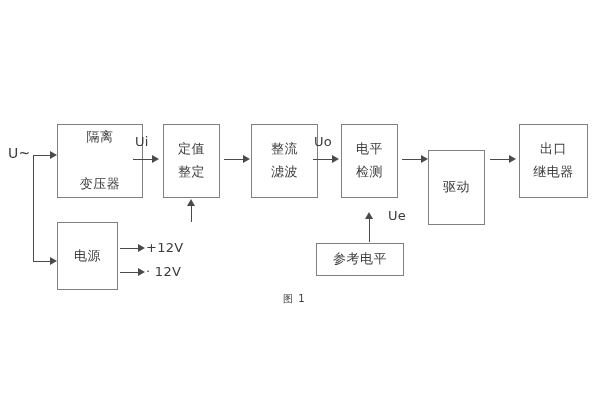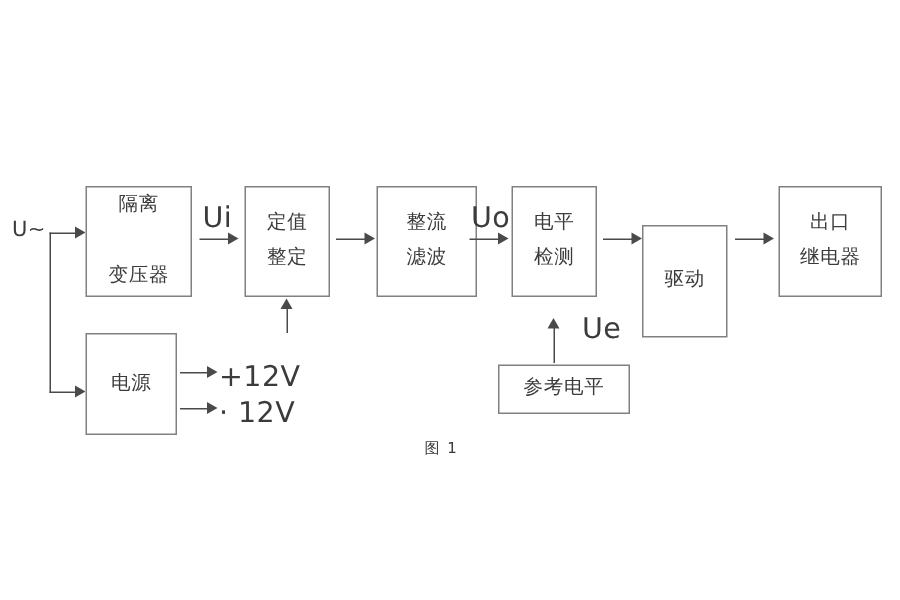--- a/index.html
+++ b/index.html
@@ -29,21 +29,21 @@
     color: #3b3b3b;
     font-size: 13px;
     line-height: 1.75;
     letter-spacing: 0.5px;
     white-space: nowrap;
   }
   .blk .ln { display: block; }
   .lbl {
     position: absolute;
     color: #3b3b3b;
-    font-size: 19px;
+    font-size: 13px;
     white-space: nowrap;
     letter-spacing: 0.3px;
   }
   .lbl.big { font-size: 14px; }
   .hline {
     position: absolute;
     height: 1px;
     background: #4a4a4a;
   }
   .vline {
@@ -79,21 +79,21 @@
 <div id="canvas">
 
   <div class="lbl big" style="left:8px; top:145px;">U~</div>
 
   <div class="hline" style="left:33px; top:155px; width:22px;"></div>
   <div class="vline" style="left:33px; top:155px; height:107px;"></div>
   <div class="hline" style="left:33px; top:261px; width:22px;"></div>
   <div class="arrow-r" style="left:50px; top:151px;"></div>
   <div class="arrow-r" style="left:50px; top:257px;"></div>
 
-  <div class="blk" style="left:57px; top:124px; width:71px; height:74px;gap:24px;">
+  <div class="blk" style="left:57px; top:124px; width:86px; height:74px;gap:24px;">
     <span class="ln">隔离</span>
     <span class="ln">变压器</span>
   </div>
 
   <div class="lbl" style="left:135px; top:134px;">Ui</div>
   <div class="hline" style="left:133px; top:159px; width:22px;"></div>
   <div class="arrow-r" style="left:152px; top:155px;"></div>
 
   <div class="blk" style="left:163px; top:124px; width:57px; height:74px;">
     <span class="ln">定值</span>
@@ -140,21 +140,21 @@
   <div class="arrow-r" style="left:138px; top:244px;"></div>
   <div class="lbl" style="left:146px; top:240px;">+12V</div>
 
   <div class="hline" style="left:120px; top:272px; width:20px;"></div>
   <div class="arrow-r" style="left:138px; top:268px;"></div>
   <div class="lbl" style="left:146px; top:264px;">· 12V</div>
 
   <div class="vline" style="left:191px; top:205px; height:17px;"></div>
   <div class="arrow-u" style="left:187px; top:199px;"></div>
 
-  <div class="blk" style="left:332px; top:243px; width:88px; height:33px;">
+  <div class="blk" style="left:316px; top:243px; width:88px; height:33px;">
     <span class="ln">参考电平</span>
   </div>
   <div class="vline" style="left:369px; top:218px; height:24px;"></div>
   <div class="arrow-u" style="left:365px; top:212px;"></div>
   <div class="lbl" style="left:376px; top:208px;margin-left:12px;">Ue</div>
 
   <div class="caption" style="left:283px; top:292px;">图 1</div>
 
 </div>
 

